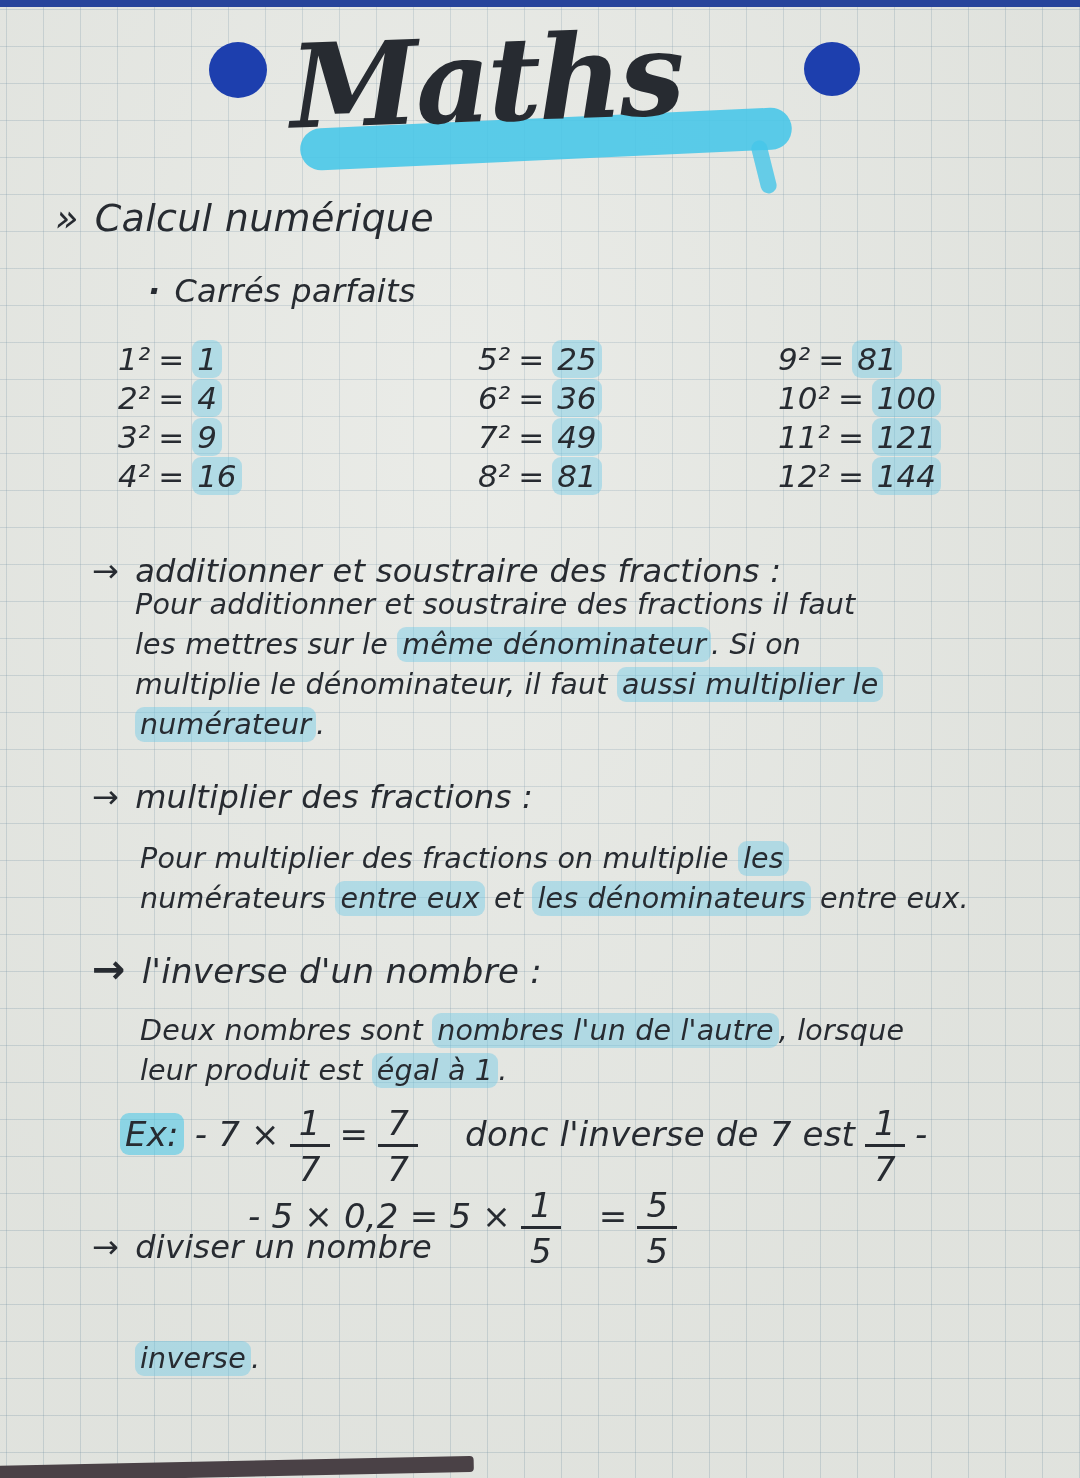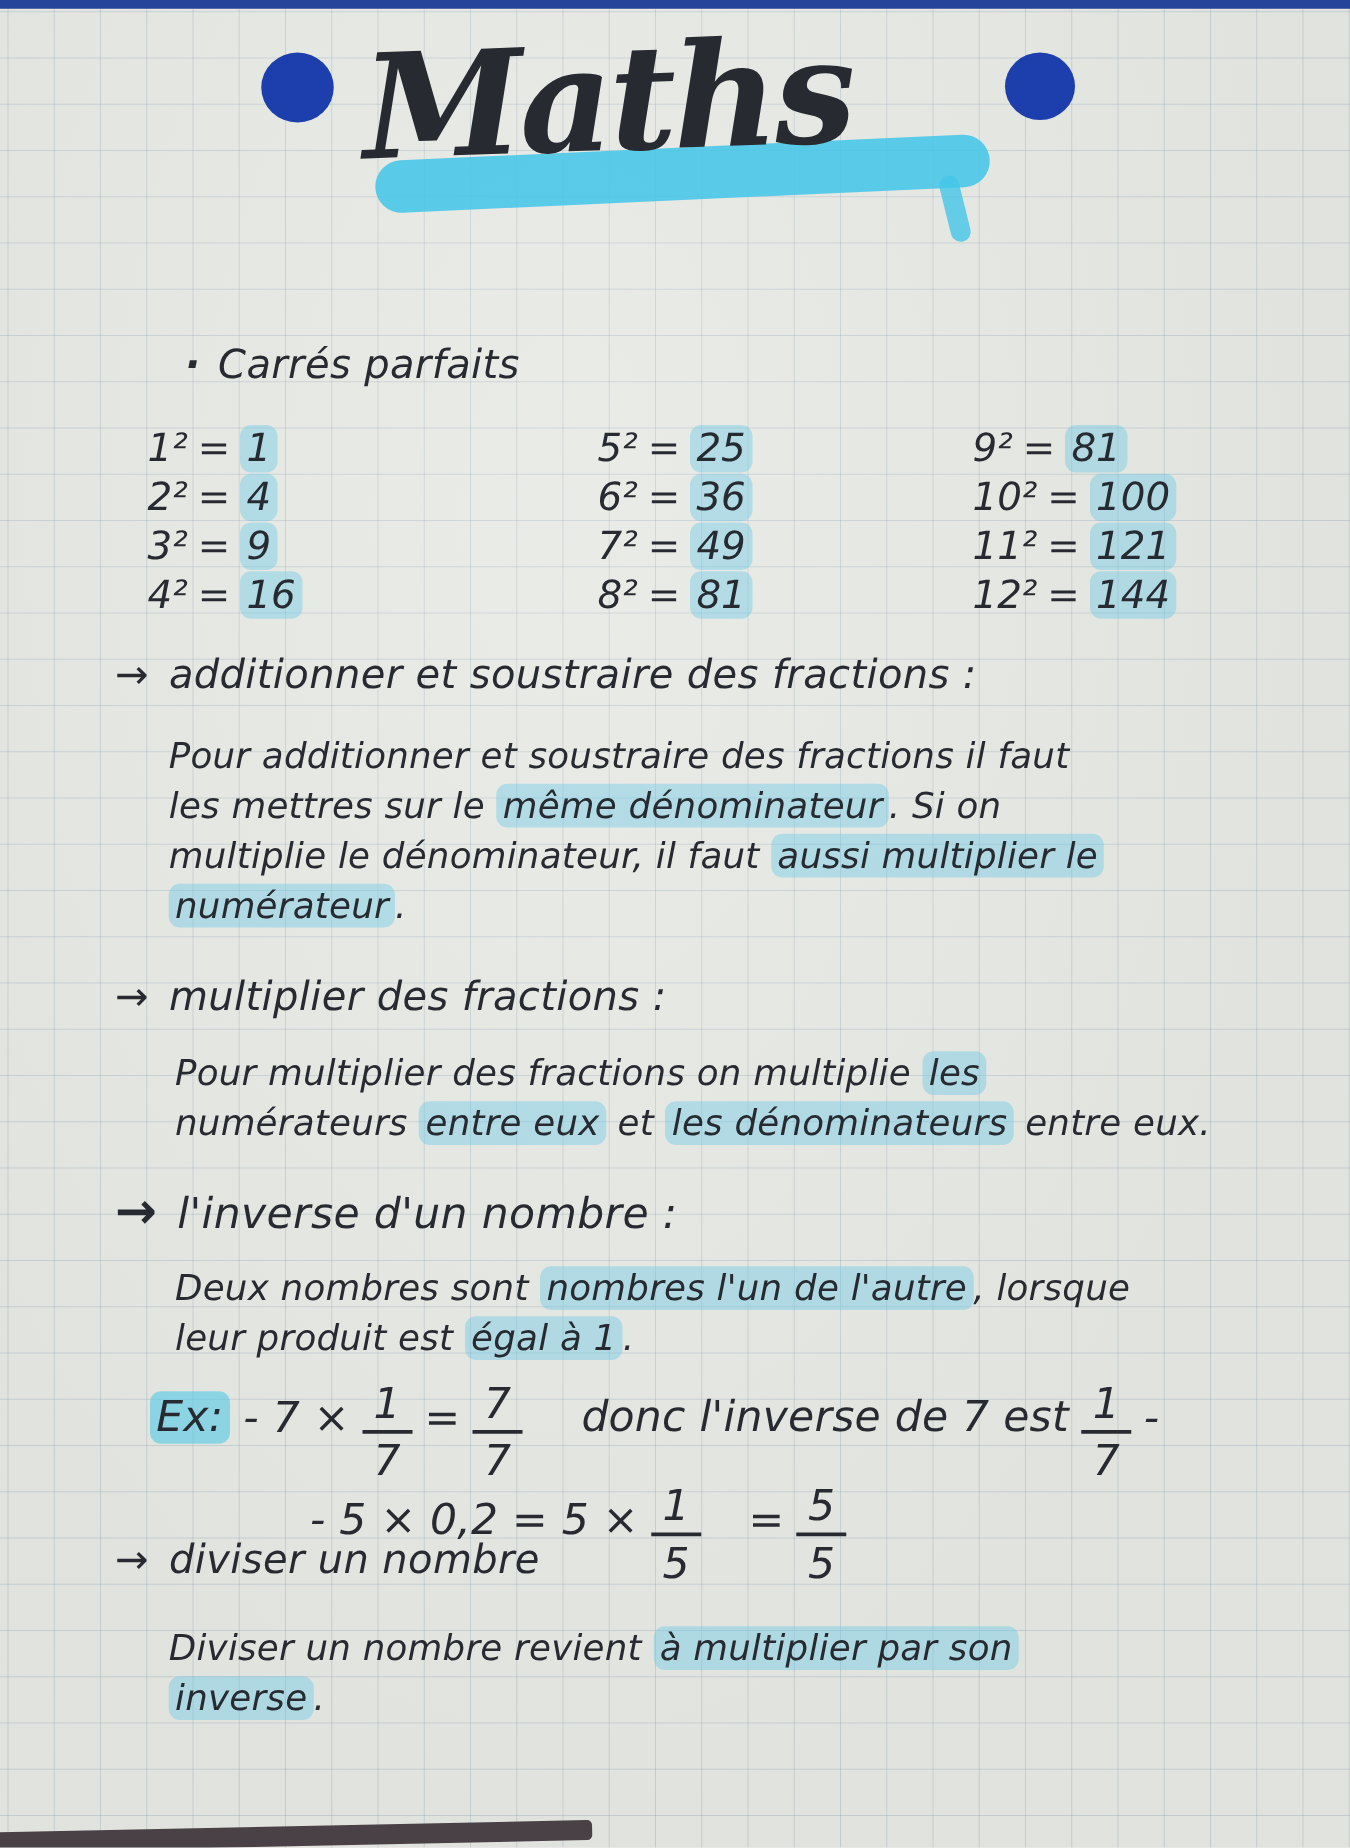--- a/index.html
+++ b/index.html
@@ -77,20 +77,23 @@
 <div class="page">
 
   <div class="top-strip"></div>
   <div class="dot" style="left:209px;top:42px;"></div>
   <div class="dot" style="left:804px;top:42px;width:56px;height:54px;"></div>
 
   <div class="swoosh"></div>
   <div class="swoosh-tail"></div>
   <div class="abs title" style="left:290px;top:22px;">Maths</div>
 
+  <div class="abs hw h-big" style="left:55px;top:196px;">
+    <span class="marker">»</span><span>Calcul numérique</span>
+  </div>
 
   <div class="abs hw h" style="left:148px;top:272px;">
     <span class="bullet">·</span><span>Carrés parfaits</span>
   </div>
 
   <div class="sqcol" style="left:118px;top:340px;">
     <span class="sqrow"><span>1²</span><span class="eq">=</span><span class="hl">1</span></span>
     <span class="sqrow"><span>2²</span><span class="eq">=</span><span class="hl">4</span></span>
     <span class="sqrow"><span>3²</span><span class="eq">=</span><span class="hl">9</span></span>
     <span class="sqrow"><span>4²</span><span class="eq">=</span><span class="hl">16</span></span>
@@ -103,21 +106,21 @@
     <span class="sqrow"><span>8²</span><span class="eq">=</span><span class="hl">81</span></span>
   </div>
 
   <div class="sqcol" style="left:778px;top:340px;">
     <span class="sqrow"><span>9²</span><span class="eq">=</span><span class="hl">81</span></span>
     <span class="sqrow"><span>10²</span><span class="eq">=</span><span class="hl">100</span></span>
     <span class="sqrow"><span>11²</span><span class="eq">=</span><span class="hl">121</span></span>
     <span class="sqrow"><span>12²</span><span class="eq">=</span><span class="hl">144</span></span>
   </div>
 
-  <div class="abs hw h" style="left:92px;top:520px;font-style:italic;">
+  <div class="abs hw h" style="left:92px;top:552px;font-style:italic;">
     <span class="marker">→</span><span>additionner et soustraire des fractions :</span>
   </div>
 
   <div class="line" style="left:135px;top:588px;"><span>Pour additionner et soustraire des fractions il faut</span></div>
   <div class="line" style="left:135px;top:628px;"><span>les mettres sur le </span><span class="hl">même dénominateur</span><span>. Si on</span></div>
   <div class="line" style="left:135px;top:668px;"><span>multiplie le dénominateur, il faut </span><span class="hl">aussi multiplier le</span></div>
   <div class="line" style="left:135px;top:708px;"><span class="hl">numérateur</span><span>.</span></div>
 
   <div class="abs hw h" style="left:92px;top:778px;">
     <span class="marker">→</span><span>multiplier des fractions :</span>
@@ -155,18 +158,17 @@
       </span><span style="margin-left:28px;">=</span><span class="frac">
         <span class="num">5</span>
         <span class="den">5</span>
       </span>
   </div>
 
   <div class="abs hw h" style="left:92px;top:1228px;">
     <span class="marker">→</span><span>diviser un nombre</span>
   </div>
 
-  <div class="line" style="left:135px;top:1302px;"><span>Diviser un nombre revient </span><span class="hl">à multiplier par son</span></div>
   <div class="line" style="left:135px;top:1342px;"><span class="hl">inverse</span><span>.</span></div>
 
   <div class="bottom-wedge"></div>
 
 </div>
 
 </body></html>

